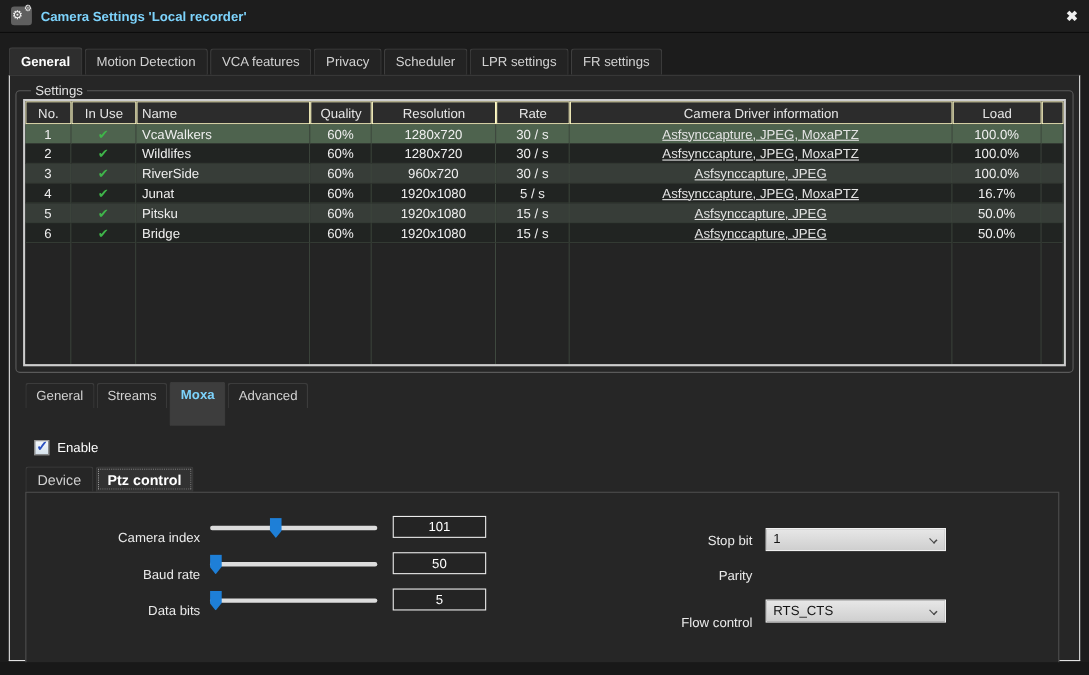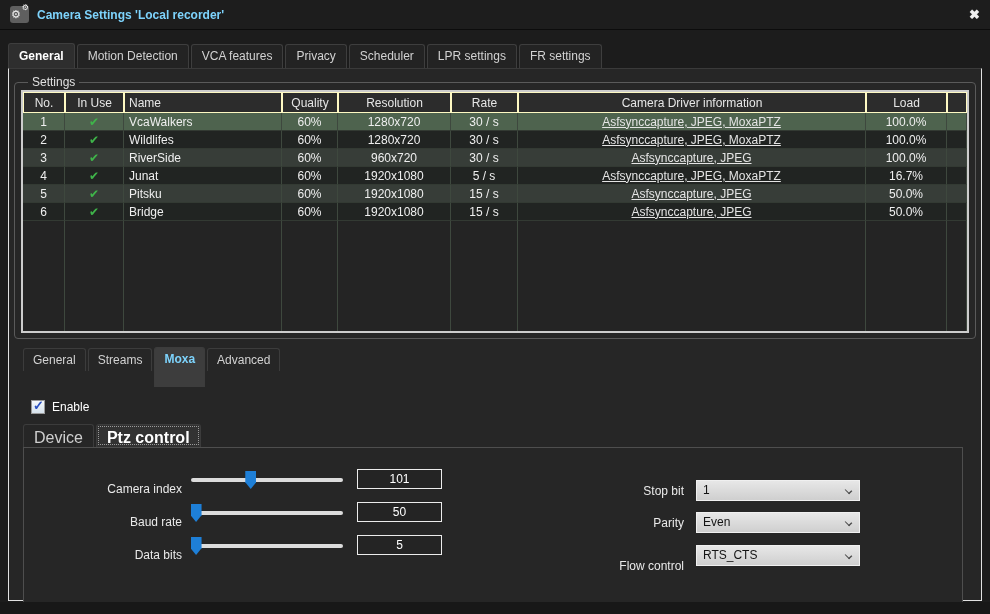--- a/index.html
+++ b/index.html
@@ -47,21 +47,21 @@
   .cam-table tr.filler td { background:#242424; border-bottom:none; height:auto; }
   .check { color:#3fb54a; font-size:12px; }
   .drv-link { text-decoration:underline; color:#e4e4e4; cursor:pointer; }
 
   
   .inner-tabs { margin:9px 0 0 14px; display:flex; gap:2px; }
   .itab { font-size:12px; color:#d2d2d2; background:#262626; border:1px solid #3c3c3c; border-bottom:none;
           border-radius:3px 3px 0 0; padding:4px 9px 5px; height:23px; cursor:pointer; }
   .itab.active { background:#3d3d3d; color:#7dd3fc; font-weight:bold; position:relative; top:-1px; height:40px; }
   .sub-tabs { margin:10px 0 0 14px; display:flex; gap:2px; }
-  .stab { font-size:16px; color:#cfcfcf; background:#262626; border:1px solid #3c3c3c; border-bottom:none;
+  .stab { font-size:13px; color:#cfcfcf; background:#262626; border:1px solid #3c3c3c; border-bottom:none;
           border-radius:3px 3px 0 0; padding:4px 10px 5px; height:23px; cursor:pointer; }
   .stab.active { background:#323232; color:#fff; font-weight:bold; outline:1px dotted #9a9a9a; outline-offset:-3px; }
 
   
   .enable-row { margin:11px 0 0 22px; display:flex; align-items:center; gap:7px; height:15px; }
   .checkbox { position:relative; width:14px; height:14px; border:1px solid #9a9a9a;
               background:linear-gradient(#f5f9fc,#d6e2ec); cursor:pointer; }
   .checkbox .mark { position:absolute; left:1px; top:-3px; color:#2b50c0; font-size:13px; font-weight:bold; }
   .enable-label { font-size:12px; color:#ffffff; }
 
@@ -263,24 +263,20 @@
       </div>
       <div class="value-box" style="left:333px; top:87px;">5</div>
 
       <span class="ctl-label" style="left:510px; top:36px; width:150px;">Stop bit</span>
       <div class="combo" style="left:672px; top:32px;">
         <span>1</span>
         <span class="chev"></span>
       </div>
 
       <span class="ctl-label" style="left:510px; top:68px; width:150px;">Parity</span>
-      <div class="combo" style="left:672px; top:64px;">
-        <span>Even</span>
-        <span class="chev"></span>
-      </div>
 
       <span class="ctl-label" style="left:510px; top:111px; width:150px;">Flow control</span>
       <div class="combo" style="left:672px; top:97px;">
         <span>RTS_CTS</span>
         <span class="chev"></span>
       </div>
 
     </div>
   </div>
 

